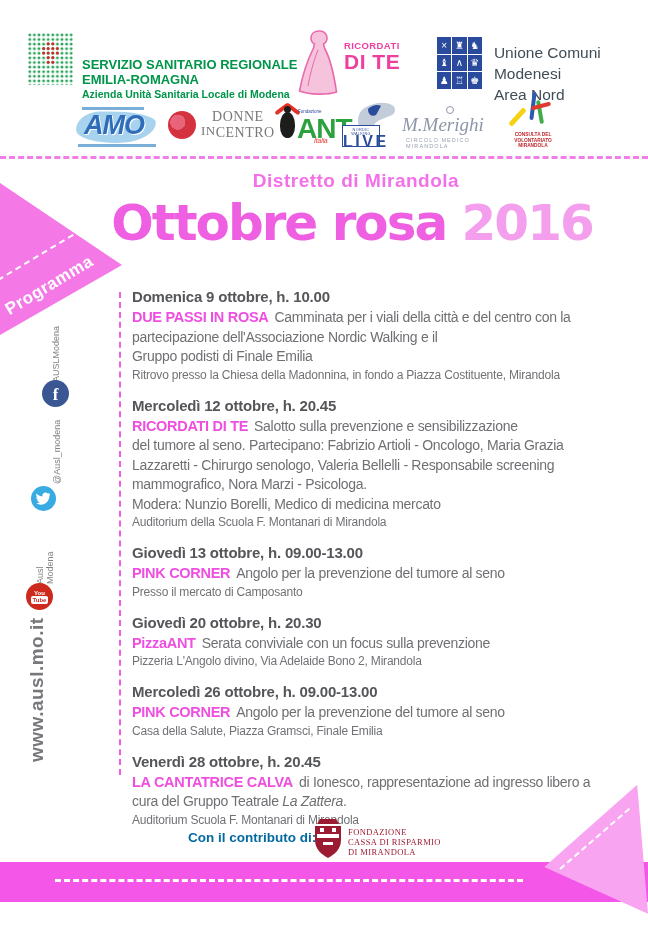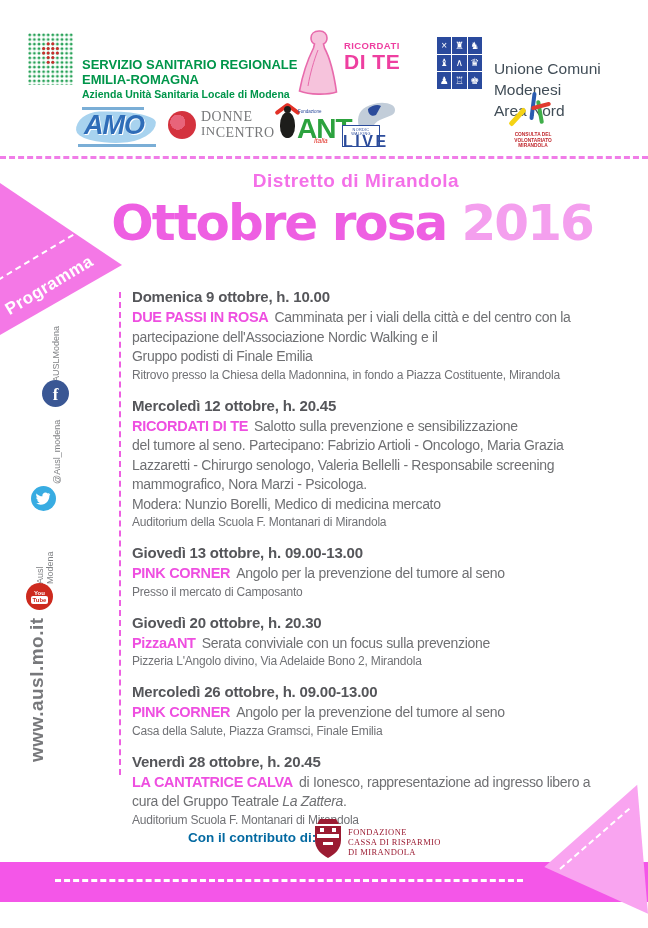--- a/index.html
+++ b/index.html
@@ -16,36 +16,36 @@
   .ricordati-logo{position:absolute;left:298px;top:28px;width:134px;height:70px;}
   .ricordati-text{position:absolute;left:46px;top:12px;color:#ee3fa0;}
   .ricordati-text .r1{font-size:9.5px;font-weight:800;letter-spacing:.4px;line-height:11px;}
   .ricordati-text .r2{font-size:21px;font-weight:800;line-height:21px;letter-spacing:.5px;}
 
   .ucman-logo{position:absolute;left:437px;top:37px;display:flex;align-items:flex-start;}
   .ucman-grid{width:52px;height:52px;display:grid;grid-template-columns:repeat(3,1fr);
               grid-template-rows:repeat(3,1fr);gap:1px;background:#fff;}
   .ucman-grid span{background:#2a4a9d;color:#fff;font-size:10px;display:flex;
                    align-items:center;justify-content:center;}
-  .ucman-text{margin-left:12px;margin-top:21px;color:#414d57;font-size:15.5px;line-height:21px;}
+  .ucman-text{margin-left:12px;margin-top:5px;color:#414d57;font-size:15.5px;line-height:21px;}
 
   
   .amo-logo{position:absolute;left:76px;top:106px;width:82px;height:44px;}
   .amo-bg{position:absolute;left:0;top:5px;width:80px;height:32px;background:#a8d3ef;
           border-radius:30% 70% 45% 55%/55% 40% 60% 45%;transform:rotate(-2deg);}
   .amo-bar-top{position:absolute;left:6px;top:1px;width:62px;height:2.5px;background:#7aaed6;}
   .amo-bar-bottom{position:absolute;left:2px;top:38px;width:78px;height:2.5px;background:#7aaed6;}
   .amo-word{position:absolute;left:8px;top:4px;font-size:27px;font-style:italic;font-weight:900;
             color:#2f6db8;text-shadow:1px 1px 0 #fff;letter-spacing:-1px;}
 
   .donne-logo{position:absolute;left:168px;top:110px;display:flex;align-items:center;}
   .donne-circle{width:28px;height:28px;border-radius:50%;
       background:radial-gradient(circle at 35% 40%,#e8647a 0 30%,#d4323e 31% 100%);}
   .donne-text{margin-left:5px;color:#77787a;font-family:"Liberation Serif",serif;}
-  .donne-text .d1{font-size:14px;letter-spacing:.5px;line-height:14px;}
+  .donne-text .d1{font-size:14px;letter-spacing:.5px;line-height:14px;text-align:center;}
   .donne-text .d2{font-size:14px;letter-spacing:.5px;line-height:14px;}
   .donne-text .din{font-size:13px;vertical-align:2px;}
 
   .ant-logo{position:absolute;left:268px;top:99px;width:66px;height:58px;}
   .ant-roof-l,.ant-roof-r{position:absolute;width:16px;height:4px;background:#e23127;border-radius:2px;}
   .ant-roof-l{left:6px;top:8px;transform:rotate(-36deg);}
   .ant-roof-r{left:17px;top:8px;transform:rotate(36deg);}
   .ant-figure{position:absolute;left:12px;top:13px;width:15px;height:26px;background:#1d1d1b;
               border-radius:50% 50% 45% 45%;}
   .ant-figure:before{content:"";position:absolute;left:4px;top:-6px;width:7px;height:7px;
@@ -238,20 +238,25 @@
     <svg width="44" height="36" viewBox="0 0 44 36" style="position:absolute;left:12px;top:0;">
       <path d="M6,30 C2,22 4,12 12,8 C20,4 30,2 38,6 C42,8 42,14 38,16 C32,19 24,20 20,26 C16,31 10,33 6,30 z" fill="#c2cdd9"></path>
       <path d="M14,10 C18,6 24,5 27,7 L22,16 C18,18 14,16 14,10 z" fill="#2b4b9b"></path>
     </svg>
     <div class="live-box">
       <div class="live-top">NORDIC WALKING</div>
       <div class="live-word">LIVE</div>
     </div>
   </div>
 
+  <div class="merighi-logo">
+    <div class="merighi-ring"></div>
+    <div class="merighi-word">M.Merighi</div>
+    <div class="merighi-sub">CIRCOLO MEDICO MIRANDOLA</div>
+  </div>
 
   <div class="consulta-logo">
     <div class="cs cs-yellow"></div>
     <div class="cs cs-blue"></div>
     <div class="cs cs-green"></div>
     <div class="cs cs-red"></div>
     <div class="consulta-text">CONSULTA DEL
 VOLONTARIATO
 MIRANDOLA</div>
   </div>

